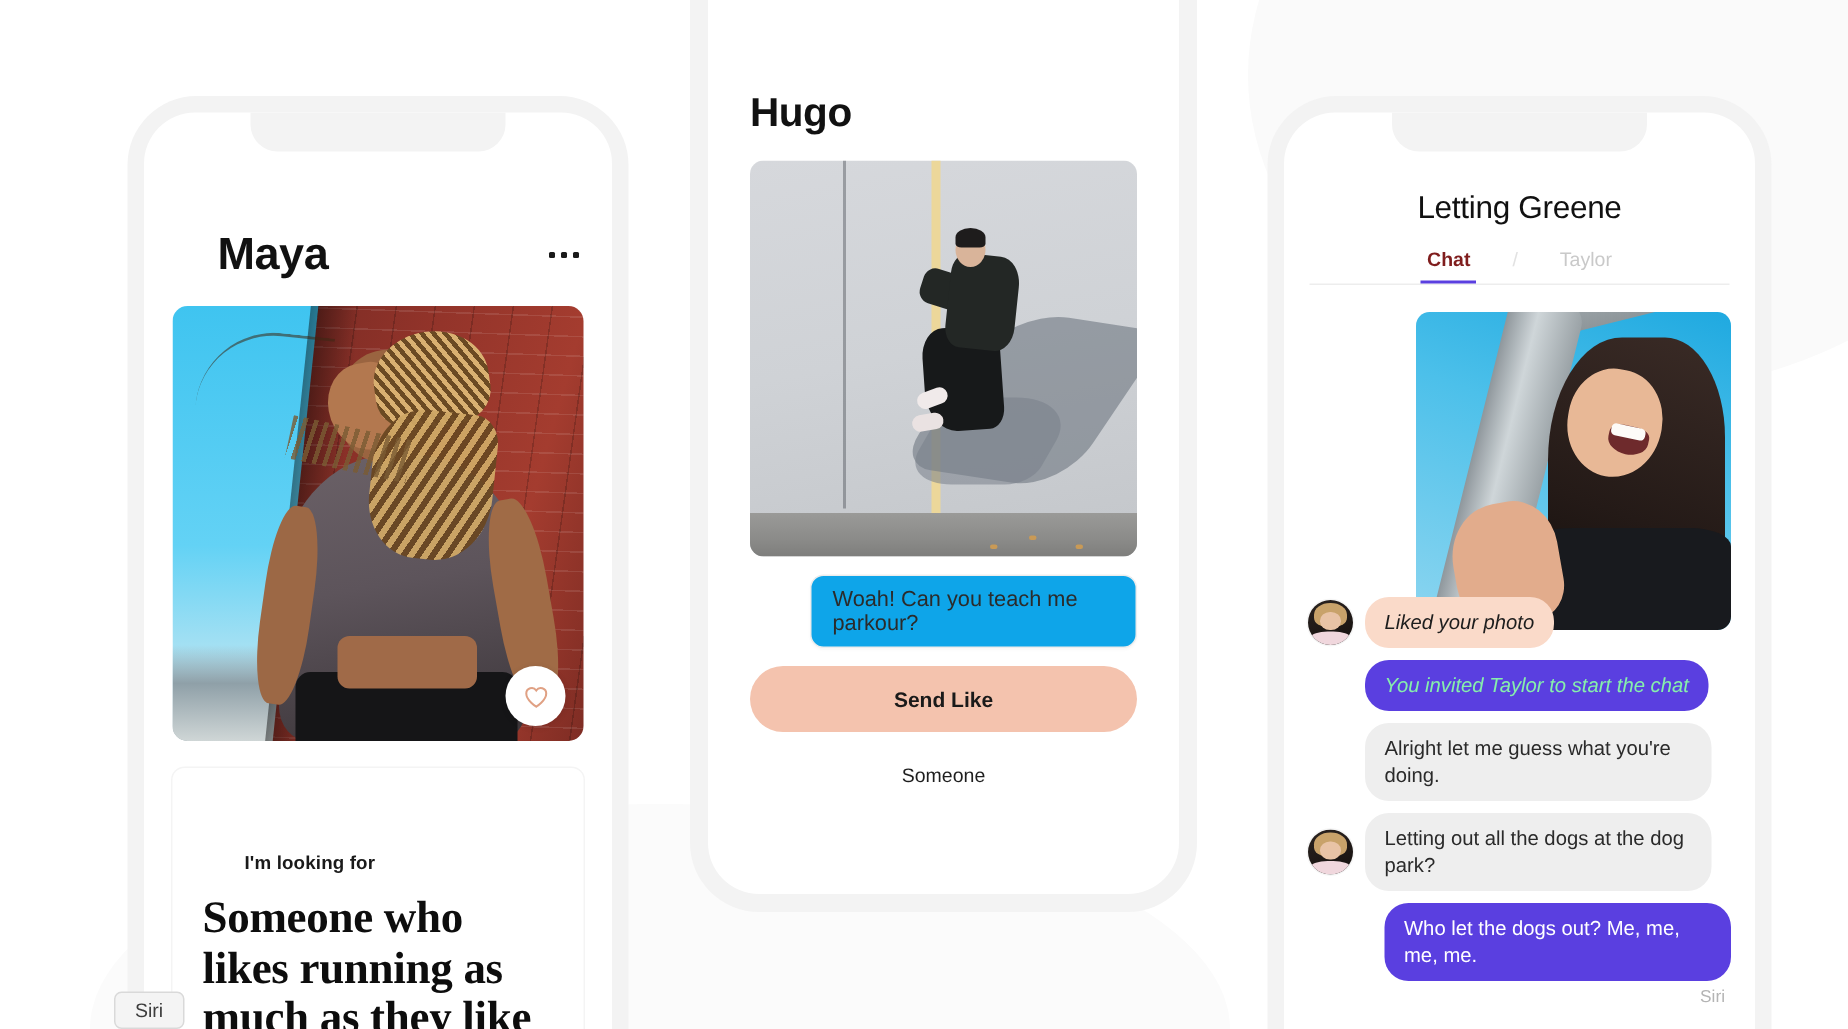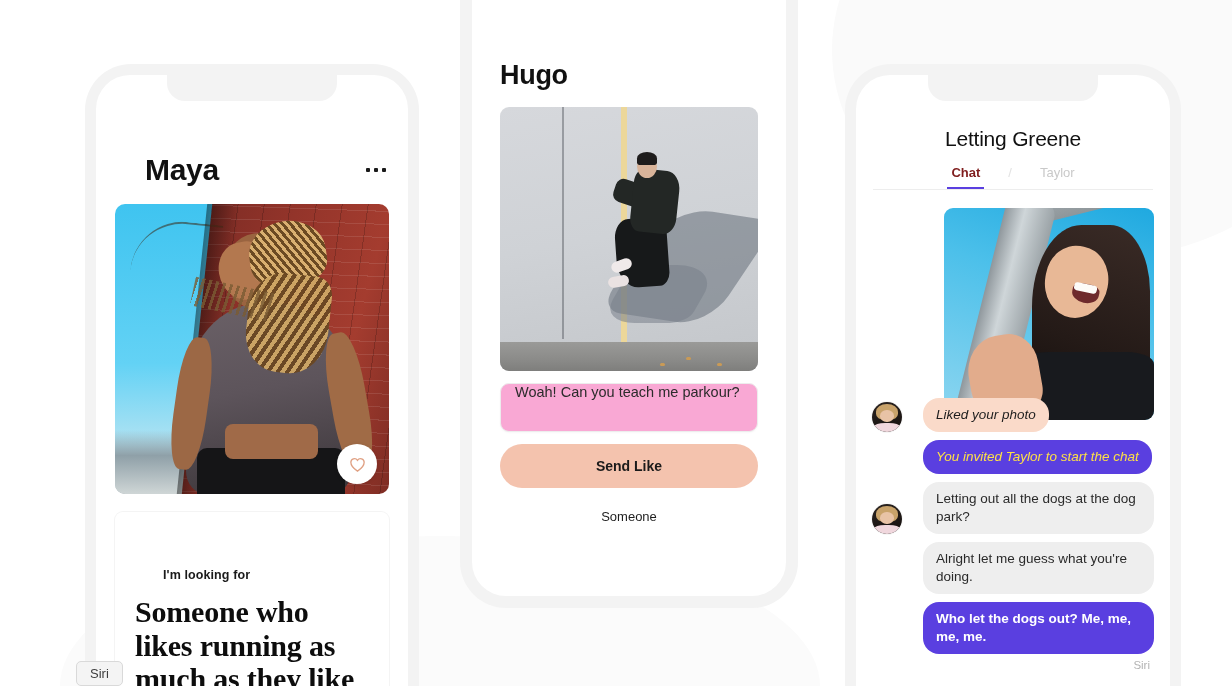--- a/index.html
+++ b/index.html
@@ -53,50 +53,50 @@
   
   .siri-pill{position:absolute;left:76px;top:661px;background:#f4f4f4;border:1px solid #d9d9d9;
     border-radius:5px;padding:4px 13px;font-size:13px;color:#3d3d3d;z-index:30;}
 
   
   .mid-inner{padding:0 28px;}
   .hugo-name{font-size:27px;font-weight:600;color:#111;letter-spacing:-0.3px;
     padding-top:168px;}
   .hugo-photo{margin-top:16px;height:264px;border-radius:9px;overflow:hidden;position:relative;}
   .msg-input{margin-top:12px;height:47px;border:1px solid #ededed;border-radius:9px;
-    background:#f9a8d4;display:flex;align-items:flex-start;padding:0 14px;font-size:14.5px;color:#2b2b2b;
-    box-shadow:0 1px 2px rgba(0,0,0,.03);}
+    background:#0ea5e9;display:flex;align-items:center;padding:0 14px;font-size:14.5px;color:#2b2b2b;
+    box-shadow:0 1px 2px rgba(0,0,0,.03);margin-left:40px;}
   .send-like{margin-top:12px;height:44px;border-radius:23px;background:#f4c3ae;
     display:flex;align-items:center;justify-content:center;font-size:14px;font-weight:700;color:#1a1a1a;text-align:center;}
   .cancel-btn{margin-top:21px;text-align:center;font-size:13px;color:#1e1e1e;}
 
   
   .chat-head{padding-top:52px;text-align:center;}
   .chat-title{font-size:21px;font-weight:500;color:#111;letter-spacing:-0.2px;}
   .tabs{display:flex;align-items:center;justify-content:center;gap:28px;margin-top:14px;}
   .tab{font-size:13px;padding-bottom:9px;position:relative;}
   .tab.active{color:#7f1d1d;font-weight:700;}
   .tab.active:after{content:"";position:absolute;left:-4px;right:-4px;bottom:0;height:2px;background:#5a3fe0;}
   .tab.inactive{color:#c9c9c9;font-weight:500;}
   .tab-sep{color:#e2e2e2;font-size:13px;padding-bottom:9px;}
   .tabs-rule{height:1px;background:#ededed;margin:0 17px;}
 
   .chat-body{padding:18px 16px 0 16px;}
   .chat-photo-wrap{display:flex;justify-content:flex-end;}
   .chat-photo{width:210px;height:212px;border-radius:9px;overflow:hidden;position:relative;}
 
-  .row{display:flex;align-items:flex-end;gap:21px;margin-top:8px;}
+  .row{display:flex;align-items:center;gap:8px;margin-top:8px;}
   .row.right{justify-content:flex-end;}
   .avatar{width:30px;height:30px;border-radius:50%;overflow:hidden;flex:none;position:relative;
     box-shadow:0 0 0 1px rgba(0,0,0,.04);}
   .avatar-spacer{width:30px;flex:none;}
   .bubble{border-radius:16px;padding:8px 13px;font-size:13.5px;line-height:1.33;max-width:205px;}
   .bubble.peach{background:#fadac9;color:#1d1d1d;font-style:italic;font-weight:500;}
-  .bubble.purple{background:#5a3fe0;color:#fde047;font-style:italic;font-weight:500;}
-  .bubble.purple-plain{background:#5a3fe0;color:#ffffff;font-style:normal;font-weight:700;}
+  .bubble.purple{background:#5a3fe0;color:#86efac;font-style:italic;font-weight:500;}
+  .bubble.purple-plain{background:#5a3fe0;color:#ffffff;font-style:normal;font-weight:400;}
   .bubble.grey{background:#eeeeee;color:#2a2a2a;}
   .liked-row{margin-top:-22px;position:relative;z-index:4;}
   .sent-label{text-align:right;font-size:11.5px;color:#b4b4b4;margin-top:5px;padding-right:4px;}
 
   
   .ph{position:absolute;inset:0;}
 
   
   .maya-sky{position:absolute;left:0;top:0;width:38%;height:100%;
     background:linear-gradient(180deg,#3fc4f0 0%,#63d2f5 55%,#bfe6f2 88%,#9aa7ad 100%);}
@@ -296,34 +296,34 @@
           </div>
           <div class="bubble peach">Liked your photo</div>
         </div>
 
         <div class="row">
           <div class="avatar-spacer"></div>
           <div class="bubble purple">You invited Taylor to start the chat</div>
         </div>
 
         <div class="row">
+          <div class="avatar-spacer"></div>
+          <div class="bubble grey">Alright let me guess what you're doing.</div>
+        </div>
+
+        <div class="row">
           <div class="avatar">
             <div class="av-bg"></div>
               <div class="av-hair"></div>
               <div class="av-face"></div>
               <div class="av-shirt"></div>
           </div>
           <div class="bubble grey">Letting out all the dogs at the dog park?</div>
         </div>
 
-        <div class="row">
-          <div class="avatar-spacer"></div>
-          <div class="bubble grey">Alright let me guess what you're doing.</div>
-        </div>
-
         <div class="row right">
           <div class="bubble purple-plain">Who let the dogs out? Me, me, me, me.</div>
         </div>
 
         <div class="sent-label">Siri</div>
       </div>
     </div>
   </div>
 
   <div class="siri-pill">Siri</div>

